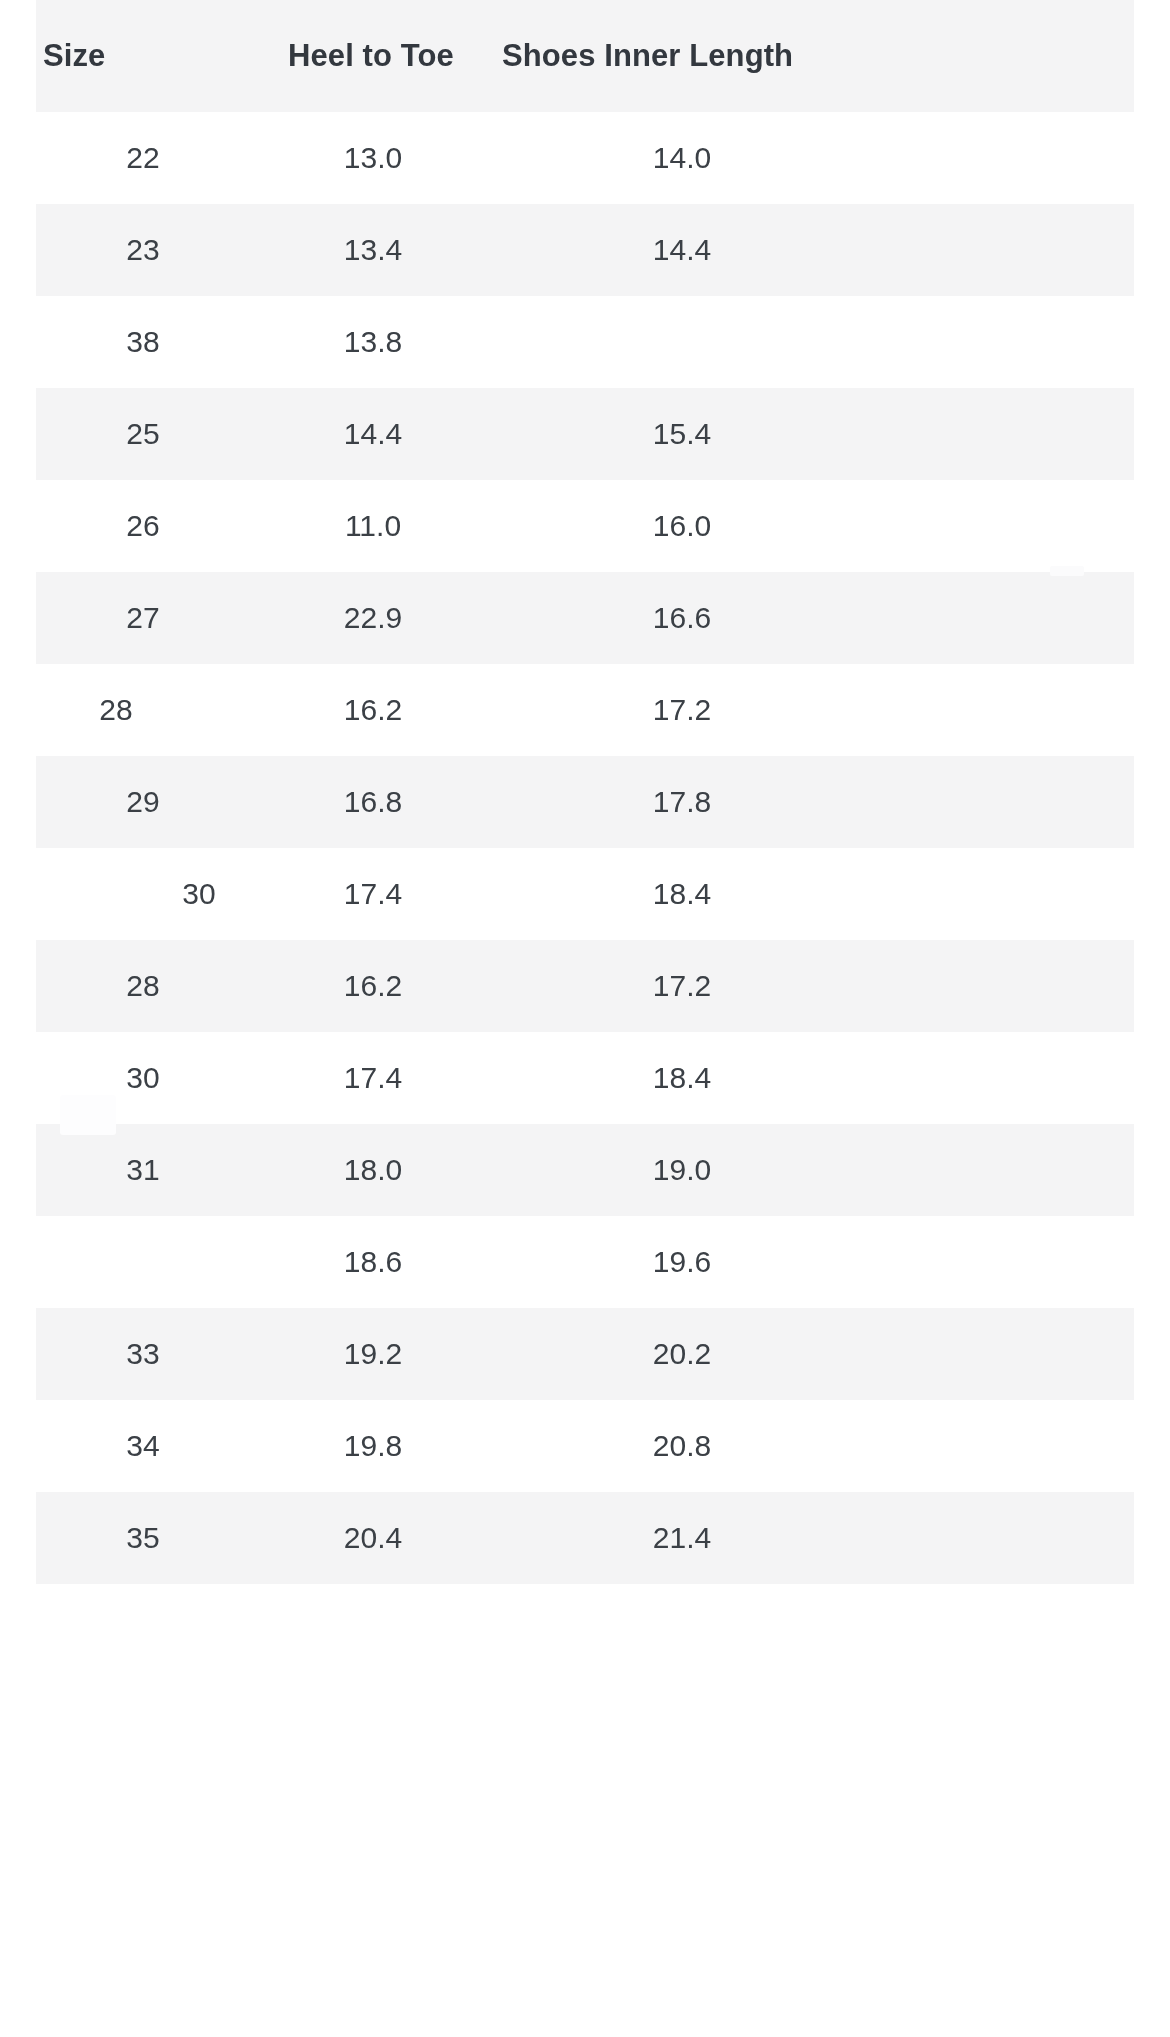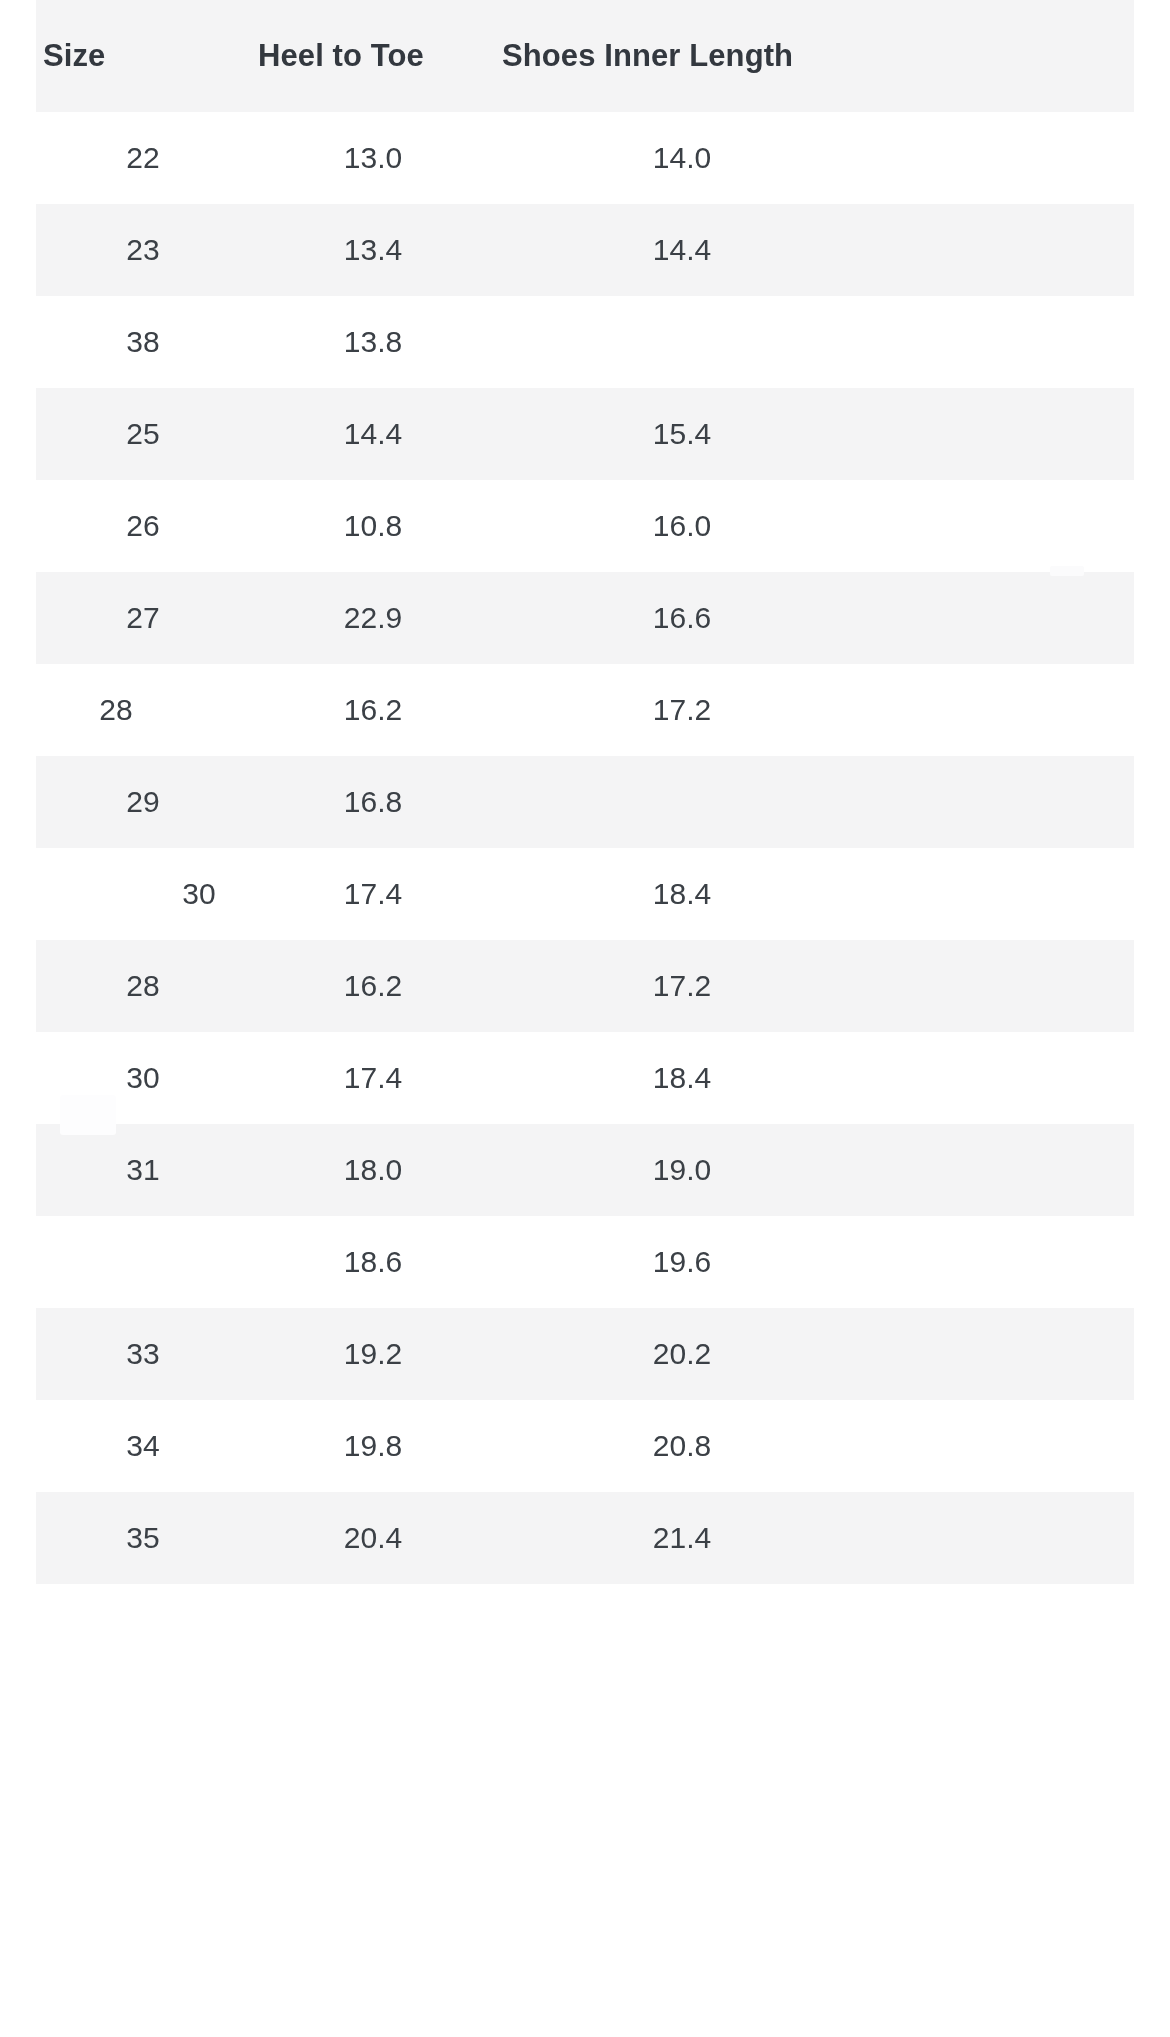--- a/index.html
+++ b/index.html
@@ -37,21 +37,21 @@
     line-height: 112px;
     font-size: 31px;
     font-weight: bold;
     color: #33383f;
     white-space: nowrap;
     letter-spacing: 0.1px;
   }
 
   
   .col-size    { left: 7px;   width: 272px; }   
-  .col-heel    { left: 222px; width: 272px; }   
+  .col-heel    { left: 252px; width: 272px; }   
   .col-inner   { left: 466px; width: 432px; }   
 
   
   .chart-body {
     position: relative;
     width: 1170px;
   }
   .chart-row {
     position: relative;
     height: 92px;
@@ -142,39 +142,40 @@
       </div>
       <div class="chart-row alt">
         <div class="stripe"></div>
         <div class="cell c-size">25</div>
         <div class="cell c-heel">14.4</div>
         <div class="cell c-inner">15.4</div>
       </div>
       <div class="chart-row">
         <div class="stripe"></div>
         <div class="cell c-size">26</div>
-        <div class="cell c-heel">10.8</div>
+        <div class="cell c-heel">11.0</div>
         <div class="cell c-inner">16.0</div>
       </div>
       <div class="chart-row alt">
         <div class="stripe"></div>
         <div class="cell c-size">27</div>
         <div class="cell c-heel">22.9</div>
         <div class="cell c-inner">16.6</div>
       </div>
       <div class="chart-row">
         <div class="stripe"></div>
         <div class="cell c-size nudge-left">28</div>
         <div class="cell c-heel">16.2</div>
         <div class="cell c-inner">17.2</div>
       </div>
       <div class="chart-row alt">
         <div class="stripe"></div>
         <div class="cell c-size">29</div>
         <div class="cell c-heel">16.8</div>
+        <div class="cell c-inner">17.8</div>
       </div>
       <div class="chart-row">
         <div class="stripe"></div>
         <div class="cell c-size nudge-right">30</div>
         <div class="cell c-heel">17.4</div>
         <div class="cell c-inner">18.4</div>
       </div>
       <div class="chart-row alt">
         <div class="stripe"></div>
         <div class="cell c-size">28</div>

